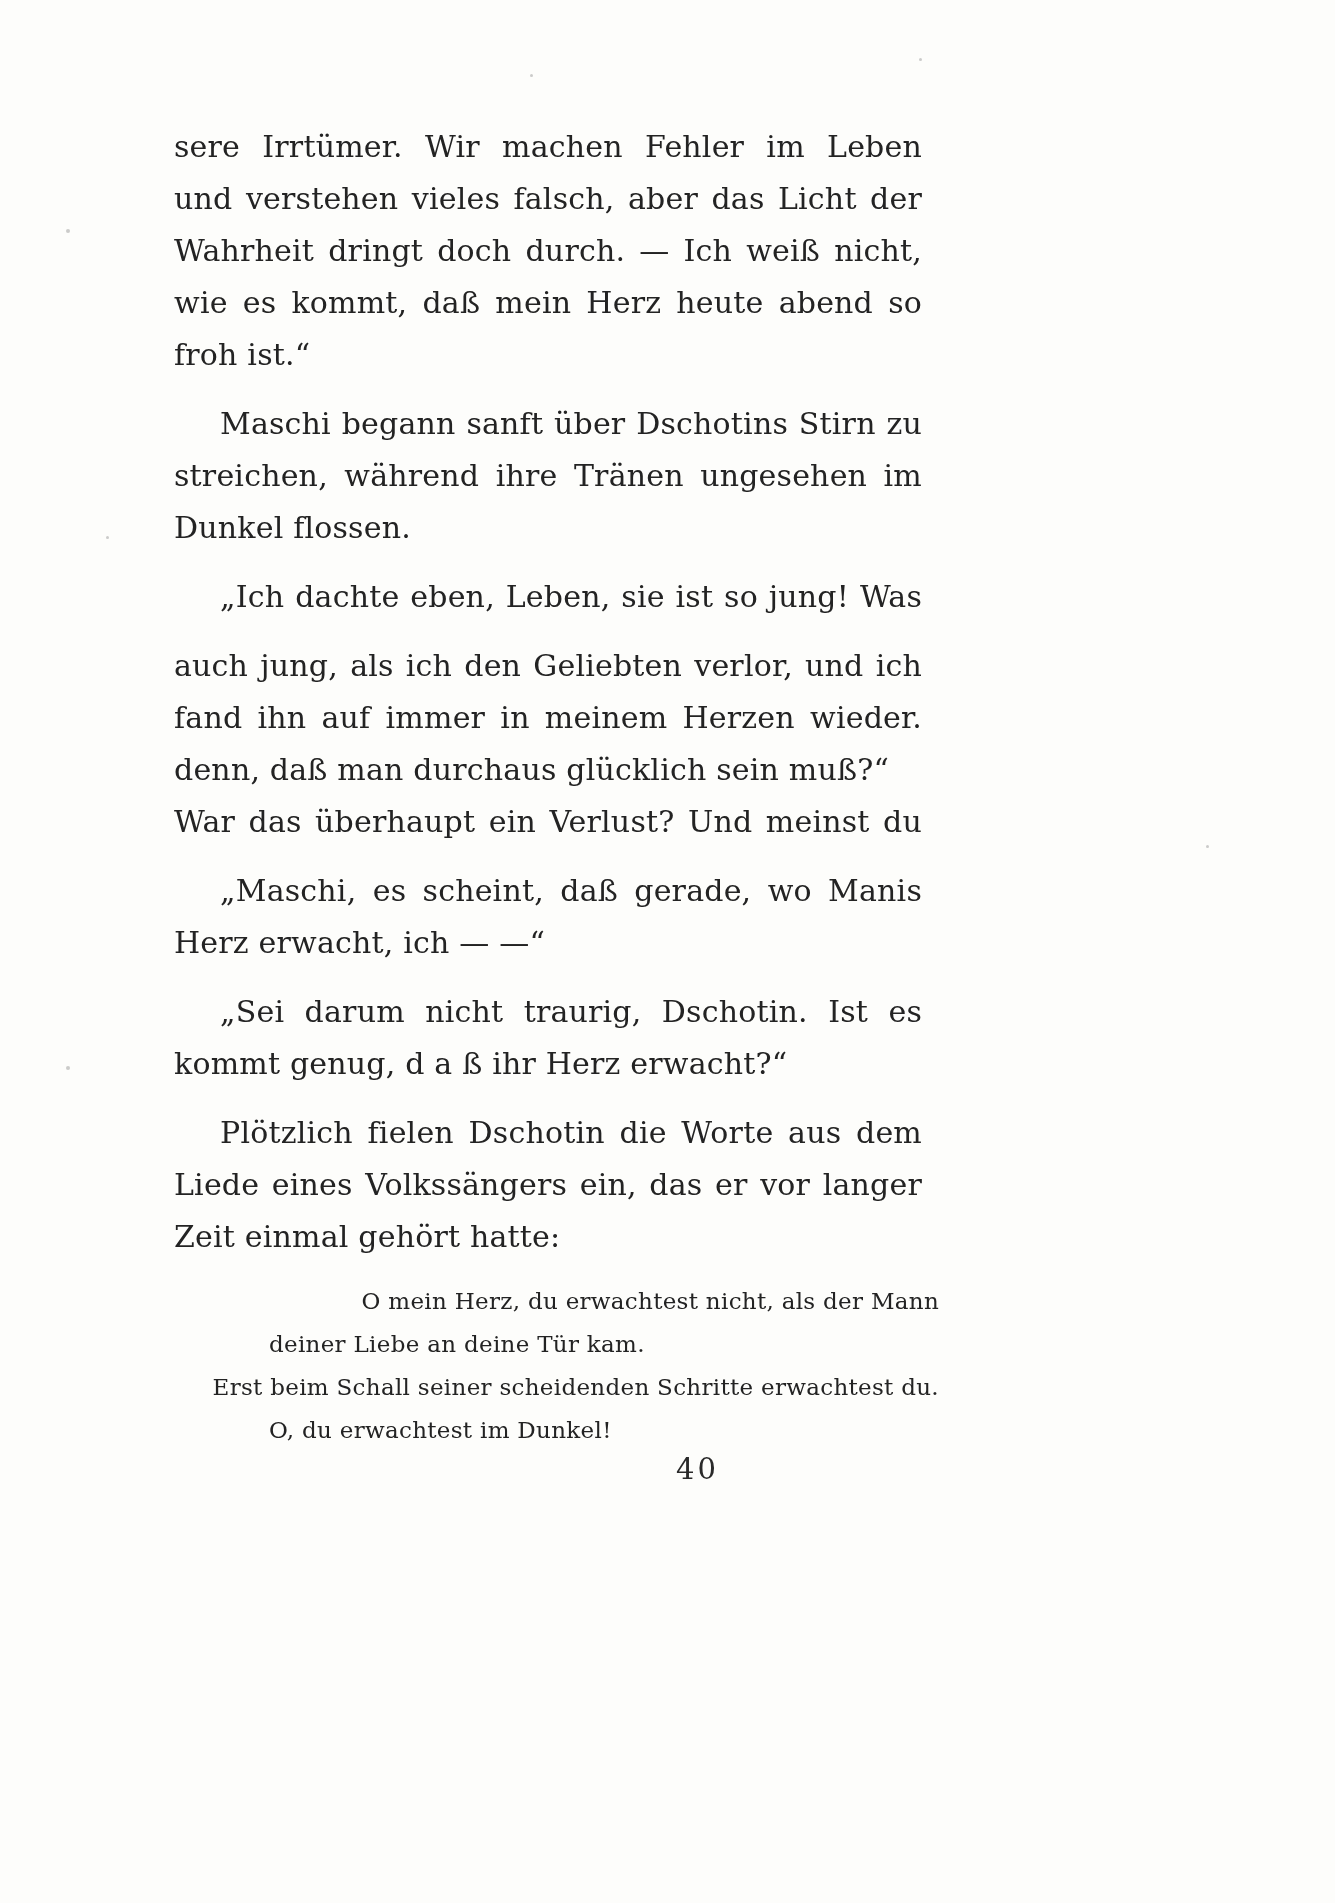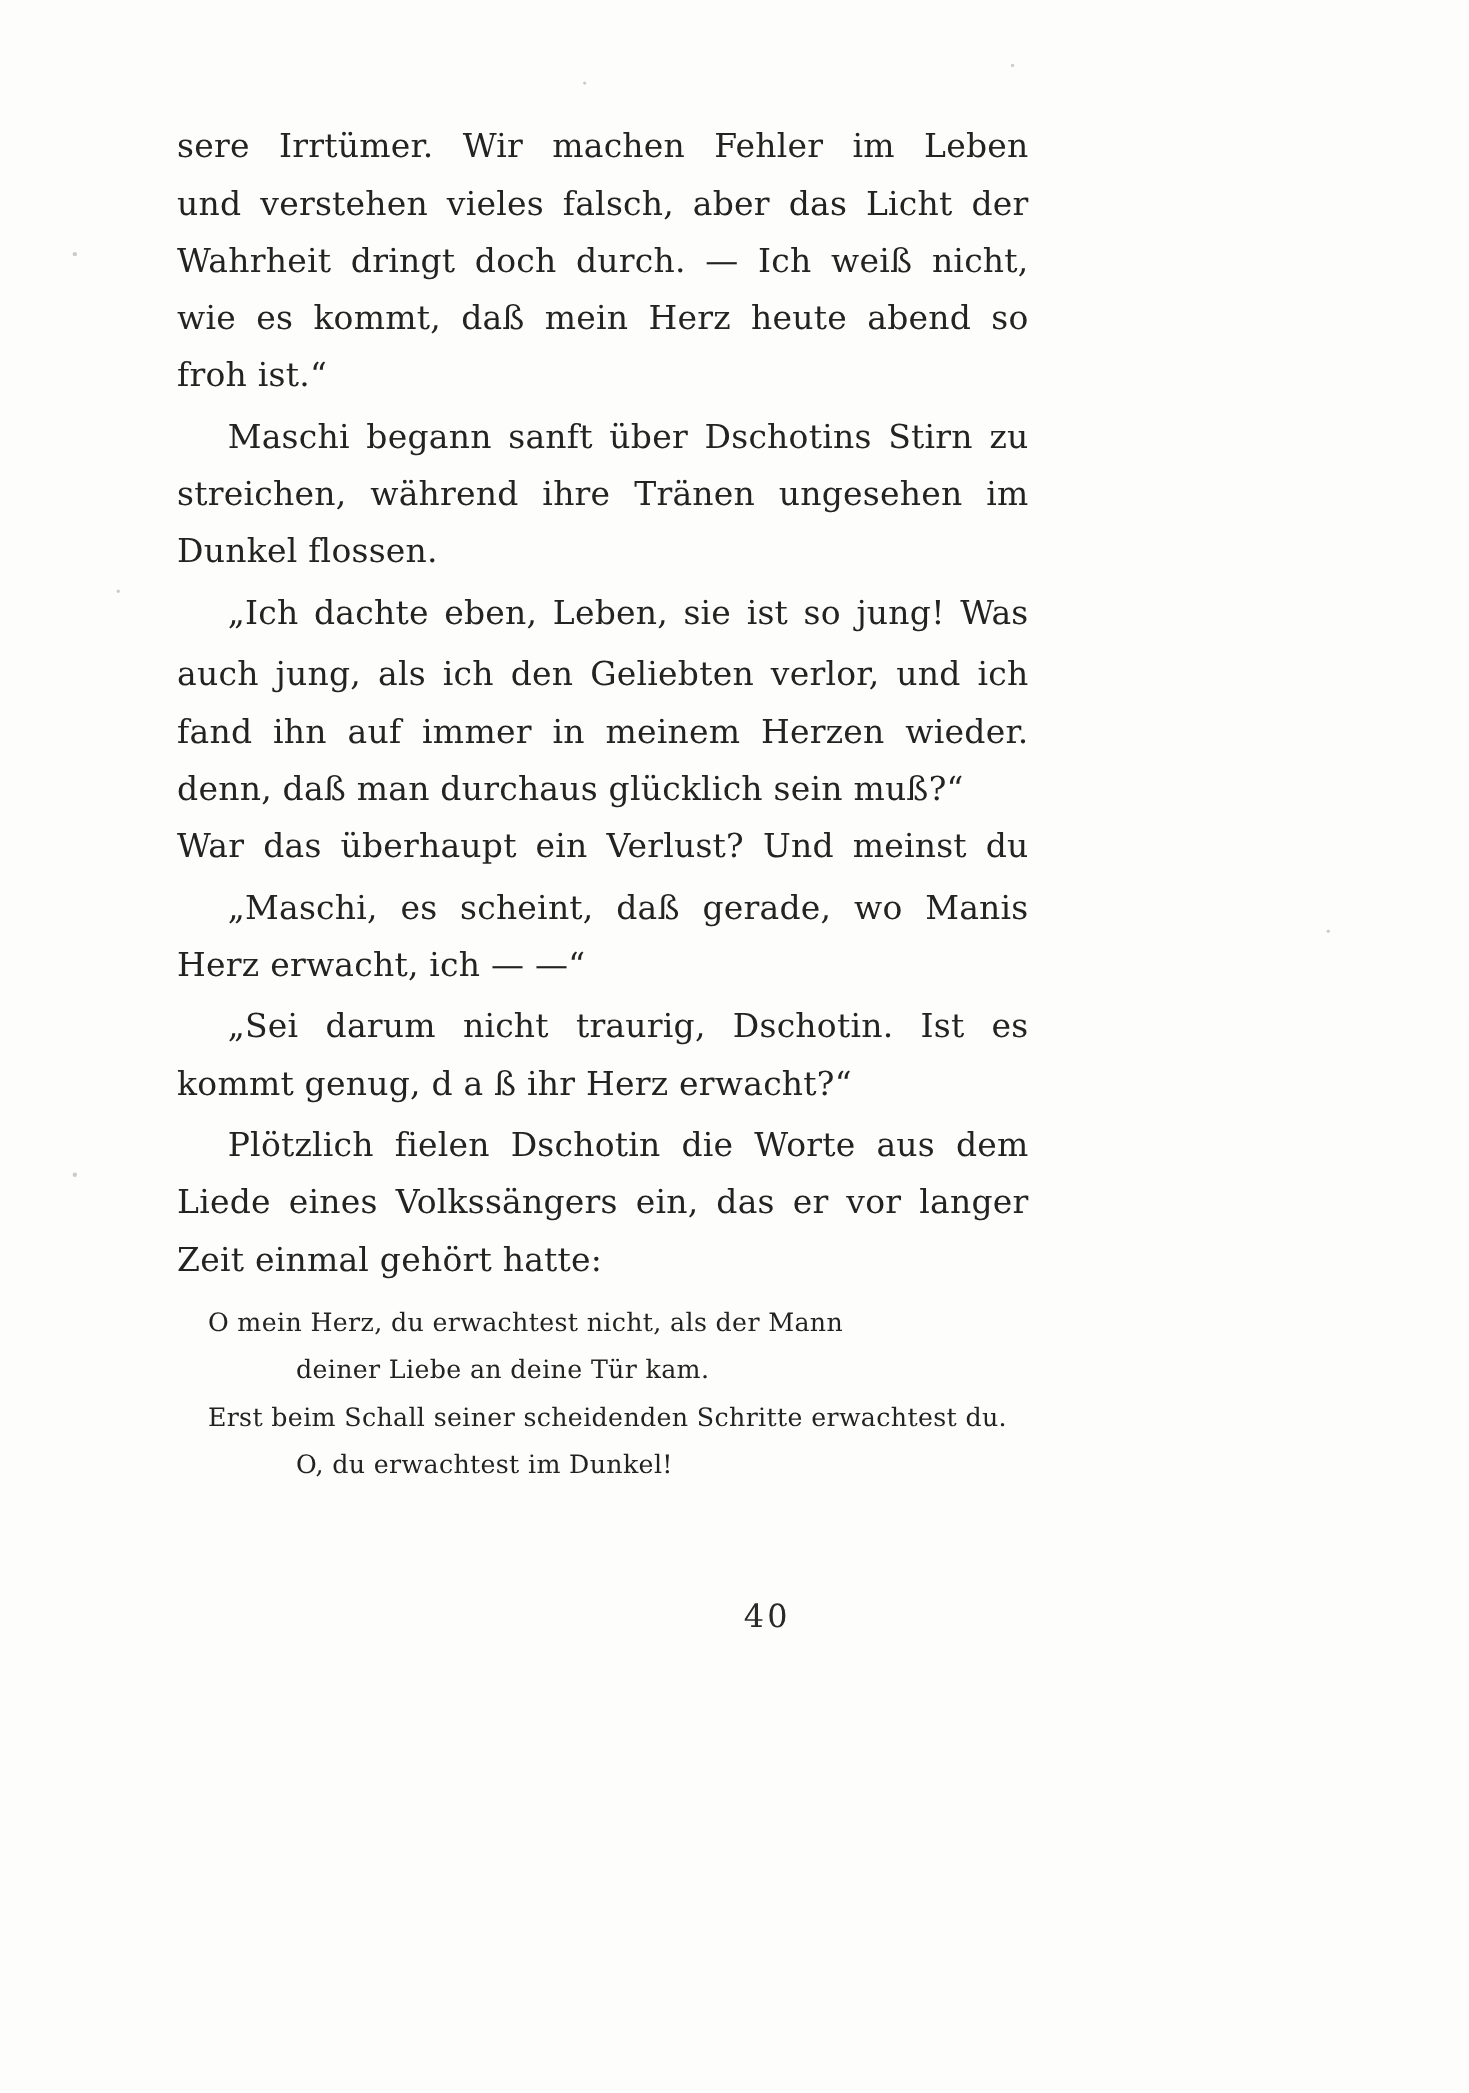--- a/index.html
+++ b/index.html
@@ -20,21 +20,21 @@
     background: #fdfdfb;
     overflow: hidden;
   }
   .text-block {
     position: absolute;
     left: 157px;
     top: 104px;
     width: 782px;
   }
   .paragraph {
-    margin: 4px;
+    margin: 17px;
     padding: 0;
   }
   .text-line {
     font-size: 30px;
     line-height: 52px;
     letter-spacing: 0.2px;
     text-align: justify;
     text-align-last: justify;
     -moz-text-align-last: justify;
   }
@@ -50,20 +50,21 @@
     margin-top: 10px;
   }
   .verse-line {
     font-size: 23px;
     line-height: 43px;
     letter-spacing: 0.3px;
     white-space: nowrap;
   }
   .verse-line.vindent-0 {
     padding-left: 32px;
+    text-align: right;
   }
   .verse-line.vindent-1 {
     padding-left: 112px;
   }
   .page-number {
     position: absolute;
     left: 30px;
     top: 1452px;
     width: 1335px;
     text-align: center;

